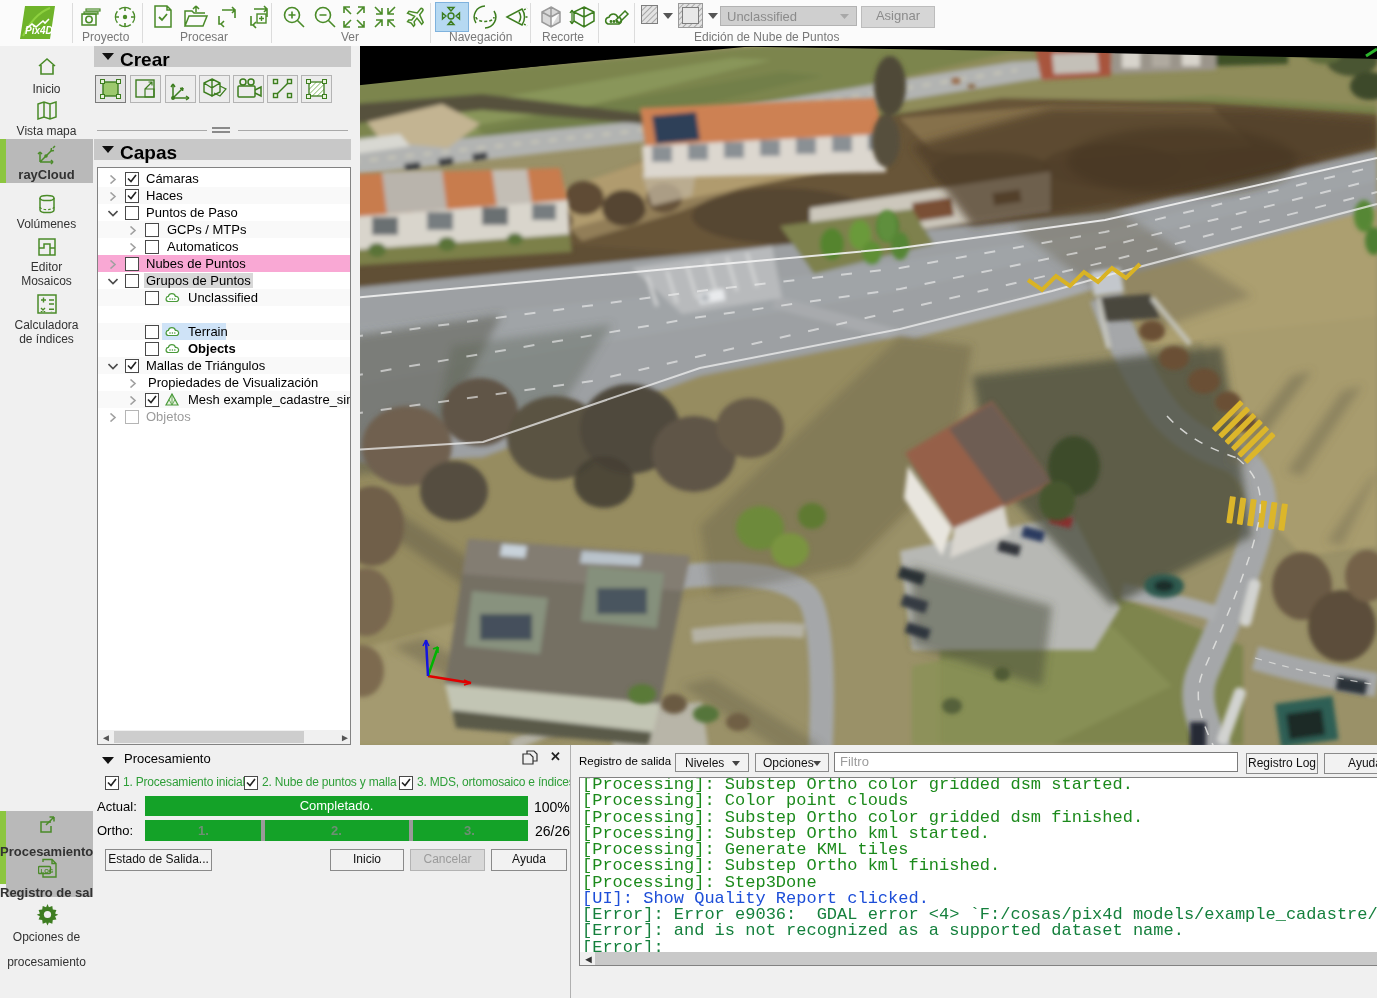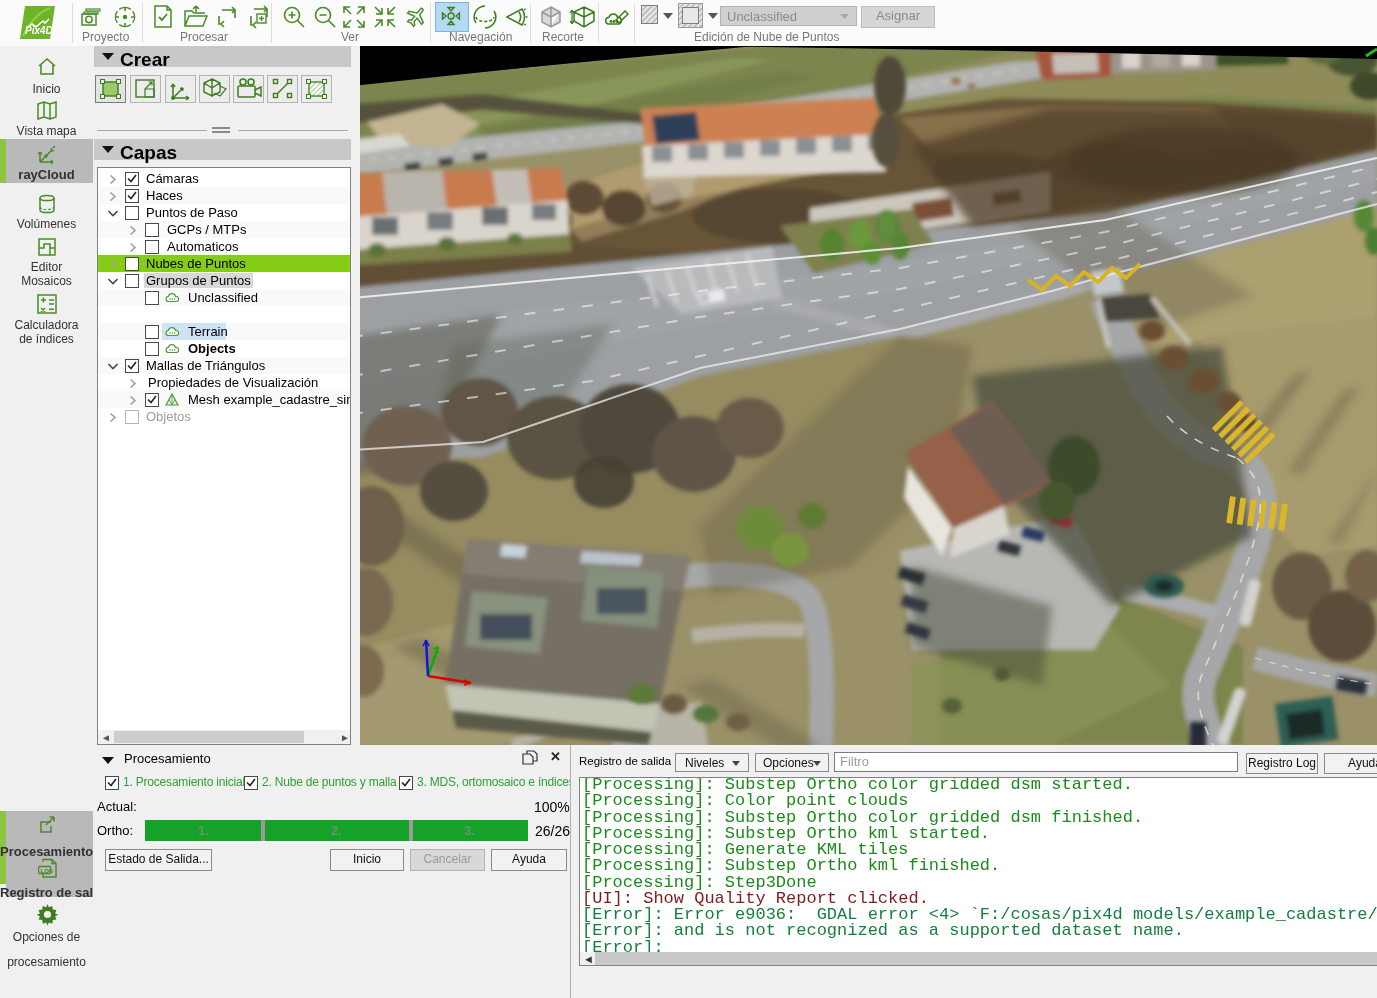--- a/index.html
+++ b/index.html
@@ -376,21 +376,21 @@
             <span class="cb" style="left:47px;border-color:#494949"></span>
             <span class="abs" style="left:67px;top:1px;padding:0 2px">GCPs / MTPs</span>
           </div>
       <div class="trow" style="top:70px;">
             <svg class="abs" style="left:31px;top:5px" width="8" height="9">
               <path d="M1.5 0.5 L6 4.5 L1.5 8.5" fill="none" stroke="#a0a0a0" stroke-width="1.6"></path>
             </svg>
             <span class="cb" style="left:47px;border-color:#494949"></span>
             <span class="abs" style="left:67px;top:1px;padding:0 2px">Automaticos</span>
           </div>
-      <div class="trow" style="top:87px;background:#84cc16;">
+      <div class="trow" style="top:87px;background:#f9a8d4;">
             <svg class="abs" style="left:11px;top:5px" width="8" height="9">
               <path d="M1.5 0.5 L6 4.5 L1.5 8.5" fill="none" stroke="#a0a0a0" stroke-width="1.6"></path>
             </svg>
             <span class="cb" style="left:27px;border-color:#494949"></span>
             <span class="abs" style="left:46px;top:1px;padding:0 2px">Nubes de Puntos</span>
           </div>
       <div class="trow" style="top:104px;">
             <svg class="abs" style="left:10px;top:6px" width="10" height="7">
               <path d="M0.5 1 L5 5.5 L9.5 1" fill="none" stroke="#4d4d4d" stroke-width="1.6"></path>
             </svg>
@@ -754,20 +754,21 @@
         </svg>
       </span>
     <span class="abs greenlbl" style="left:169px;top:30px">2. Nube de puntos y malla</span>
     <span class="cb" style="left:306px;top:31px">
         <svg class="abs" style="left:1px;top:1px" width="10" height="9">
           <path d="M1 4.5 L4 7.5 L9 1" fill="none" stroke="#222" stroke-width="1.6"></path>
         </svg>
       </span>
     <span class="abs greenlbl" style="left:324px;top:30px">3. MDS, ortomosaico e índices</span>
     <span class="abs" style="left:4px;top:54px;font-size:13px">Actual:</span>
+    <div class="abs" style="left:52px;top:51px;width:383px;height:20px;background:#14a228;color:#fff;font-size:13px;text-align:center;line-height:20px">Completado.</div>
     <span class="abs" style="left:441px;top:54px;font-size:14px">100%</span>
     <span class="abs" style="left:4px;top:78px;font-size:13px">Ortho:</span>
     <div class="abs" style="left:52px;top:75px;width:383px;height:21px;background:#14a228;color:#6e8f74;font-size:13px;font-weight:bold">
       <span class="abs" style="left:53px;top:3px">1.</span>
         <span class="abs" style="left:186px;top:3px">2.</span>
         <span class="abs" style="left:319px;top:3px">3.</span>
       <span class="abs" style="left:116px;top:0;width:4px;height:21px;background:#9a9a9a"></span>
       <span class="abs" style="left:264px;top:0;width:4px;height:21px;background:#9a9a9a"></span>
     </div>
     <span class="abs" style="left:442px;top:78px;font-size:14px">26/26</span>
@@ -788,21 +789,21 @@
     <div class="btn" style="left:675px;top:8px;width:70px;height:19px;line-height:18px">Registro Log</div>
     <div class="btn" style="left:753px;top:8px;width:80px;height:19px;line-height:18px">Ayuda</div>
     <div class="abs" style="left:8px;top:32px;width:799px;height:189px;background:#fff;border:1px solid #828282;border-right:none;box-sizing:border-box;overflow:hidden">
       <div class="mono" style="position:absolute;left:2px;top:-1px;line-height:16.25px"><span style="color:#1c8a1c">[Processing]: Substep Ortho color gridded dsm started.
 [Processing]: Color point clouds
 [Processing]: Substep Ortho color gridded dsm finished.
 [Processing]: Substep Ortho kml started.
 [Processing]: Generate KML tiles
 [Processing]: Substep Ortho kml finished.
 [Processing]: Step3Done</span>
-<span style="color:#7f1d1d">[UI]: Show Quality Report clicked.</span>
+<span style="color:#1d4ed8">[UI]: Show Quality Report clicked.</span>
 <span style="color:#15803d">[Error]: Error e9036:  GDAL error &lt;4&gt; `F:/cosas/pix4d models/example_cadastre/example_cadastre/2_dens
 [Error]: and is not recognized as a supported dataset name.
 [Error]:</span></div>
       <div class="abs" style="left:0;top:174px;width:799px;height:15px;background:#f0f0f0">
         <div class="abs" style="left:3px;top:3px;color:#333;font-size:11px;line-height:9px">◄</div>
         <div class="abs" style="left:15px;top:0px;width:784px;height:15px;background:#c9c9c9"></div>
       </div>
     </div>
   </div>
 </div>

